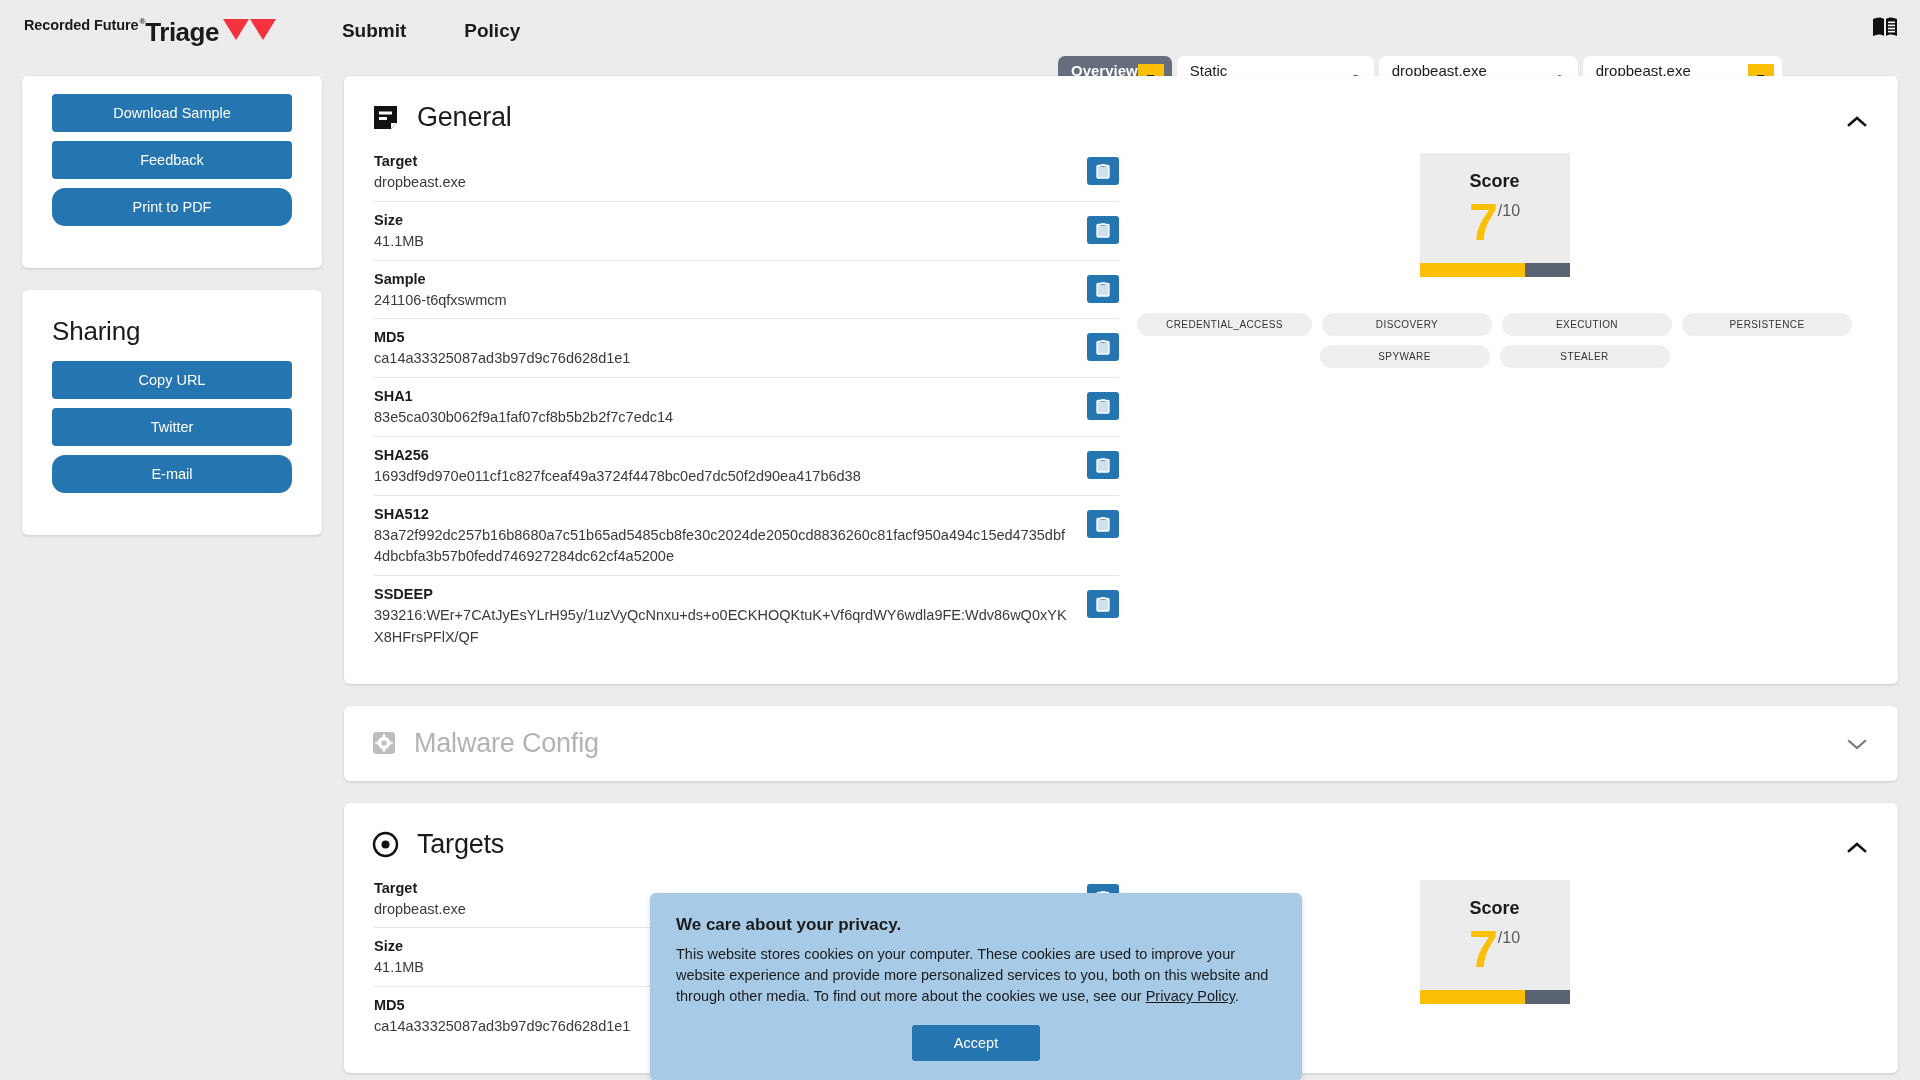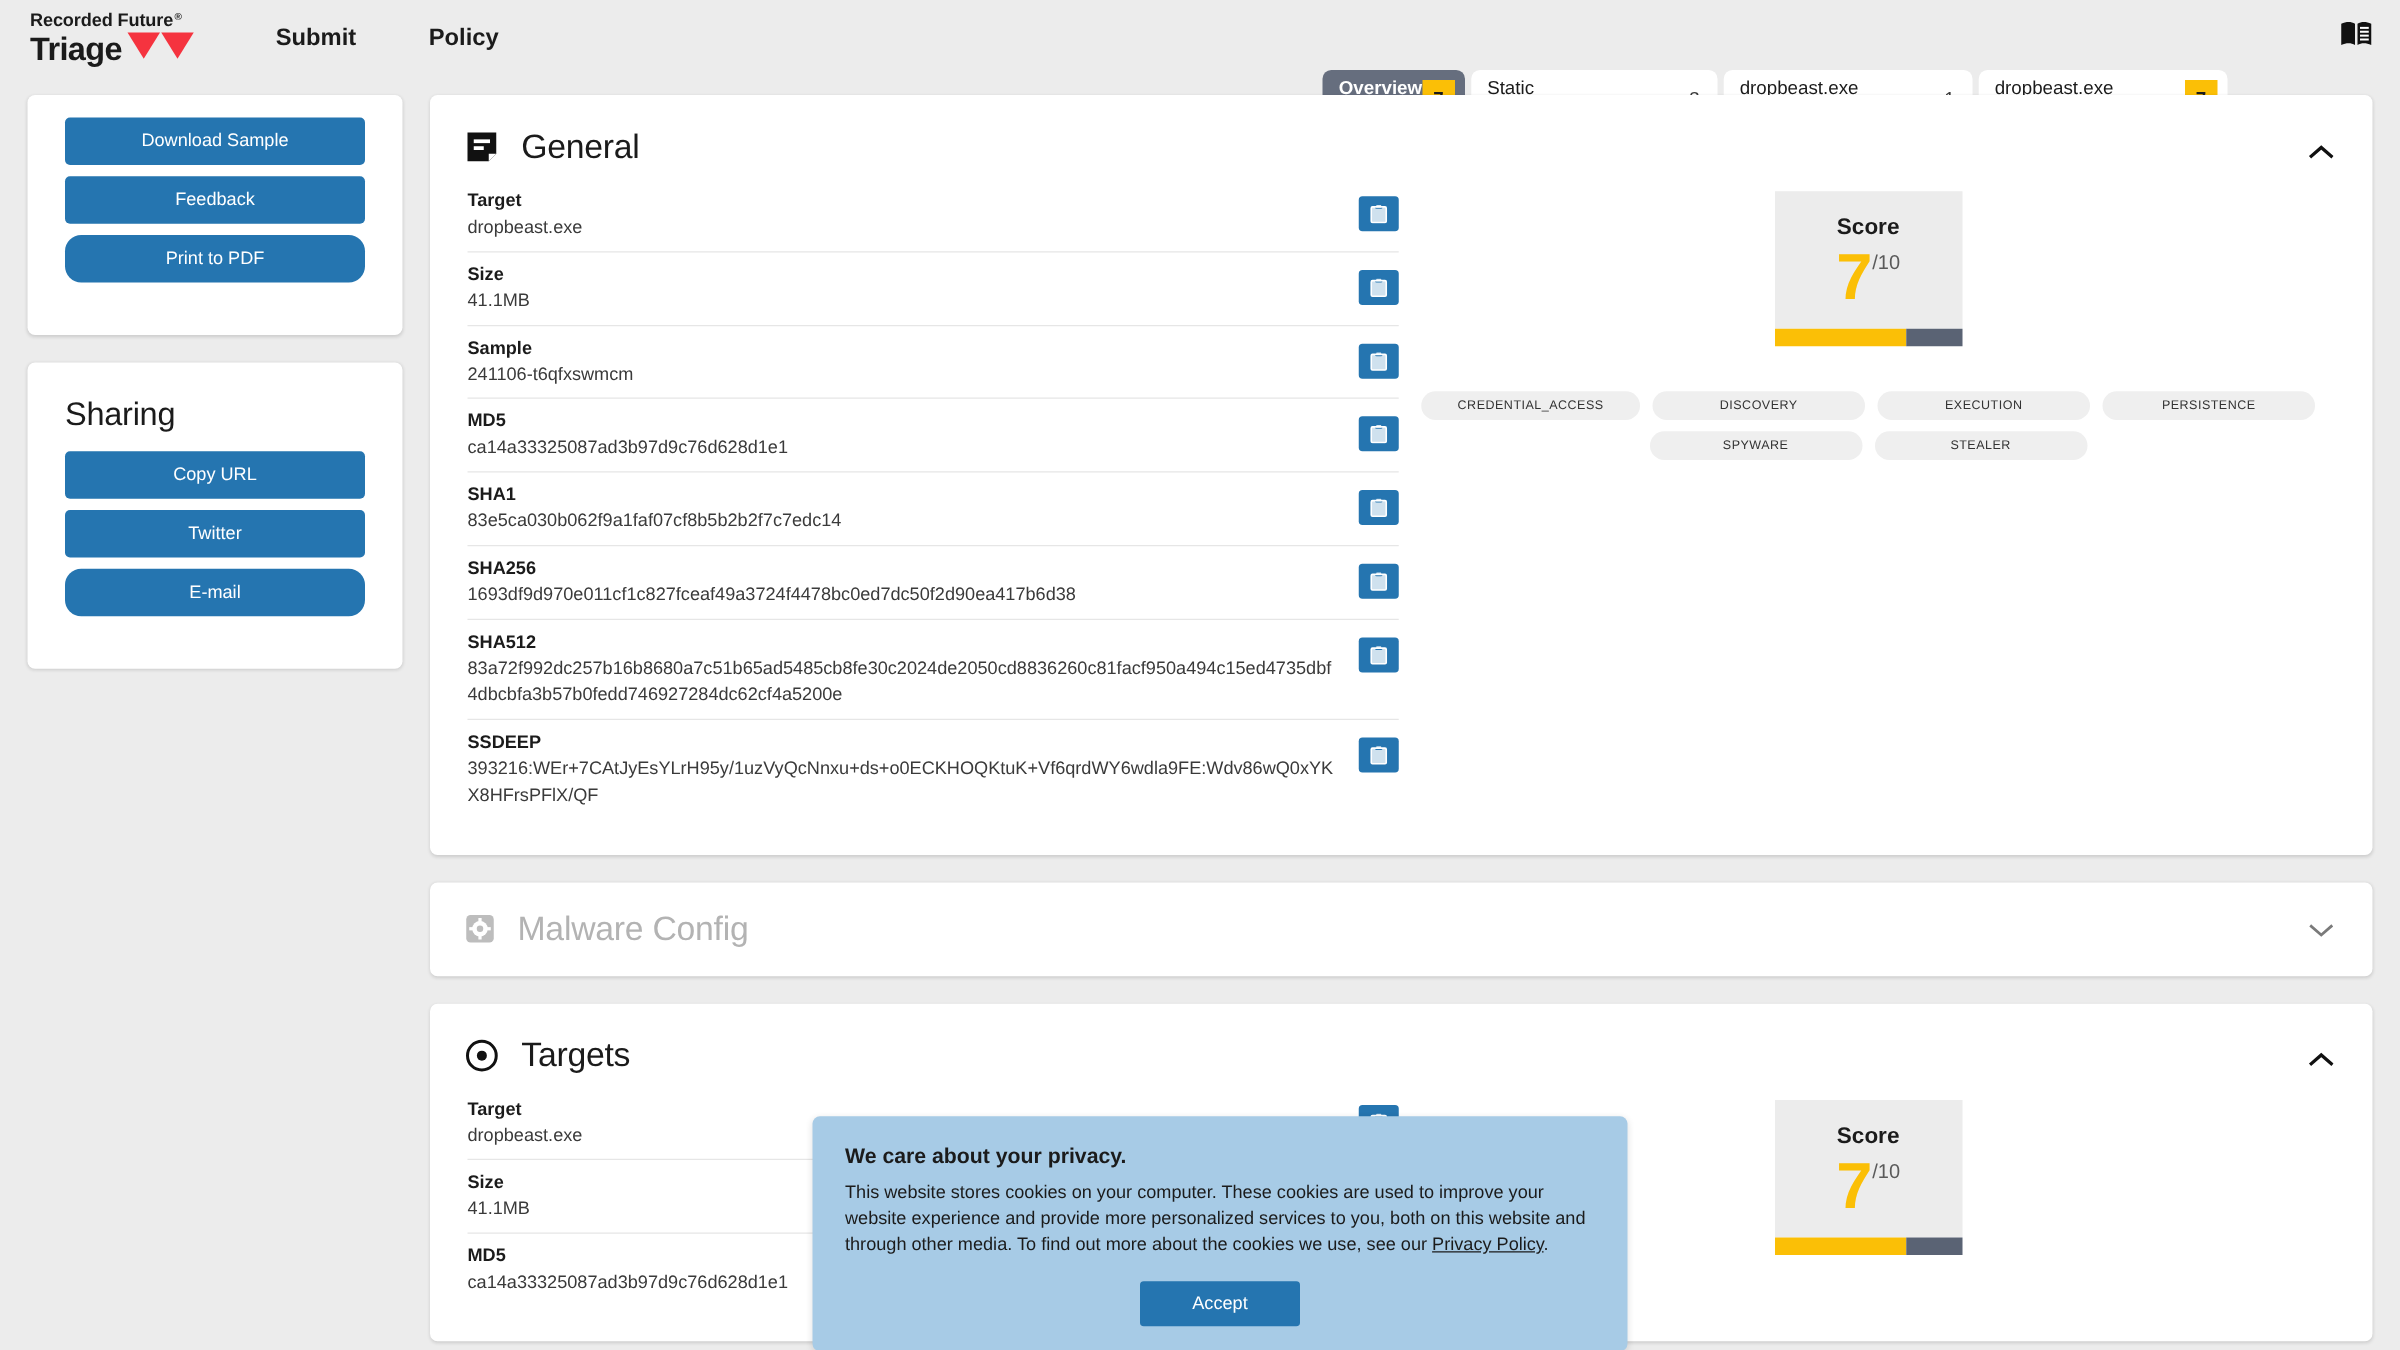--- a/index.html
+++ b/index.html
@@ -13,21 +13,21 @@
 
   
   .topbar {
     height: 62px;
     background: #ececec;
     display: flex;
     align-items: center;
     padding: 0 22px;
     position: relative;
   }
-  .brand { display: flex; flex-direction: column; line-height: 1; margin-right: 66px; padding-left: 2px;}
+  .brand { display: flex; flex-direction: row; line-height: 1; margin-right: 66px; padding-left: 2px;}
   .brand-top {
     font-size: 14.5px; font-weight: 700; color: #1b1b1b; letter-spacing: -0.1px;
     display: flex; align-items: flex-start;
   }
   .brand-reg { font-size: 8px; vertical-align: super; margin-left: 1px; line-height: 1;}
   .brand-bottom { display:flex; align-items:flex-start; margin-top: 1px;}
   .brand-triage { font-size: 26px; font-weight: 700; color: #1b1b1b; letter-spacing: -0.5px; line-height: 1;}
   .tri-marks { display:flex; margin-left: 4px; align-items:flex-start; }
   .tri { width: 0; height: 0; border-left: 13px solid transparent; border-right: 13px solid transparent; border-top: 21px solid #f5333f; }
   .tri + .tri { margin-left: 1px; }

